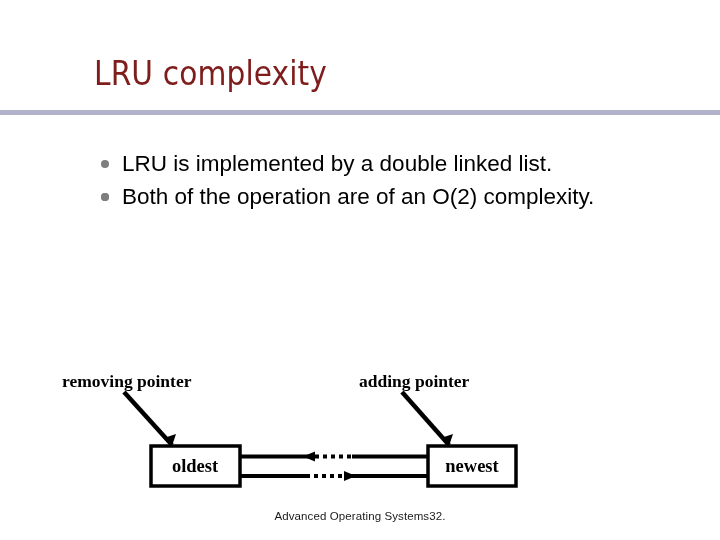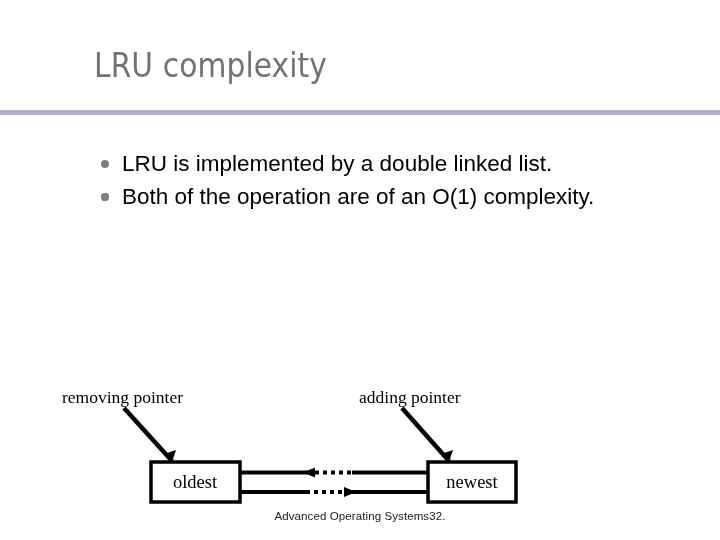--- a/index.html
+++ b/index.html
@@ -18,28 +18,28 @@
   .slide {
     position: absolute;
     inset: 0;
     background: #ffffff;
   }
 
   
   .slide-title {
     position: absolute;
     left: 94px;
-    top: 46px;
+    top: 54px;
     width: 600px;
     font-family: "DejaVu Sans Condensed", "Liberation Sans Narrow", "Liberation Sans", sans-serif;
     font-size: 33px;
     line-height: 40px;
     font-weight: 400;
     letter-spacing: 0.1px;
-    color: #737373;
+    color: #7f1d1d;
     white-space: nowrap;
   }
 
   .title-rule {
     position: absolute;
     left: 0;
     top: 110px;
     width: 720px;
     height: 5px;
     background: #b3b2cb;
@@ -70,23 +70,24 @@
     width: 8px;
     height: 8px;
     border-radius: 50%;
     background: #7e7e7e;
   }
 
   
   .diagram {
     position: absolute;
     left: 0;
-    top: 376px;
+    top: 360px;
     width: 664px;
     height: 140px;
+    font-weight: bold;
   }
   .diagram svg {
     display: block;
   }
   .lbl-serif {
     font-family: "Liberation Serif", "DejaVu Serif", serif;
     font-size: 17.5px;
     fill: #000000;
   }
   .box-label {
@@ -120,21 +121,21 @@
   <ul class="bullets">
     <li class="bullet-row">
       <span class="bullet-dot"></span>
       <span>LRU is implemented by a double linked list.</span>
     </li>
     <li class="bullet-row">
       <span class="bullet-dot"></span>
     </li>
     <li class="bullet-row">
       <span class="bullet-dot"></span>
-      <span>Both of the operation are of an O(1) complexity.</span>
+      <span>Both of the operation are of an O(2) complexity.</span>
     </li>
   </ul>
 
   <div class="diagram">
     <svg width="720" height="140" viewBox="0 0 720 140" xmlns="http://www.w3.org/2000/svg">
 
       <text class="lbl-serif" x="62" y="27">removing pointer</text>
       <text class="lbl-serif" x="359" y="27">adding pointer</text>
 
       <g>

